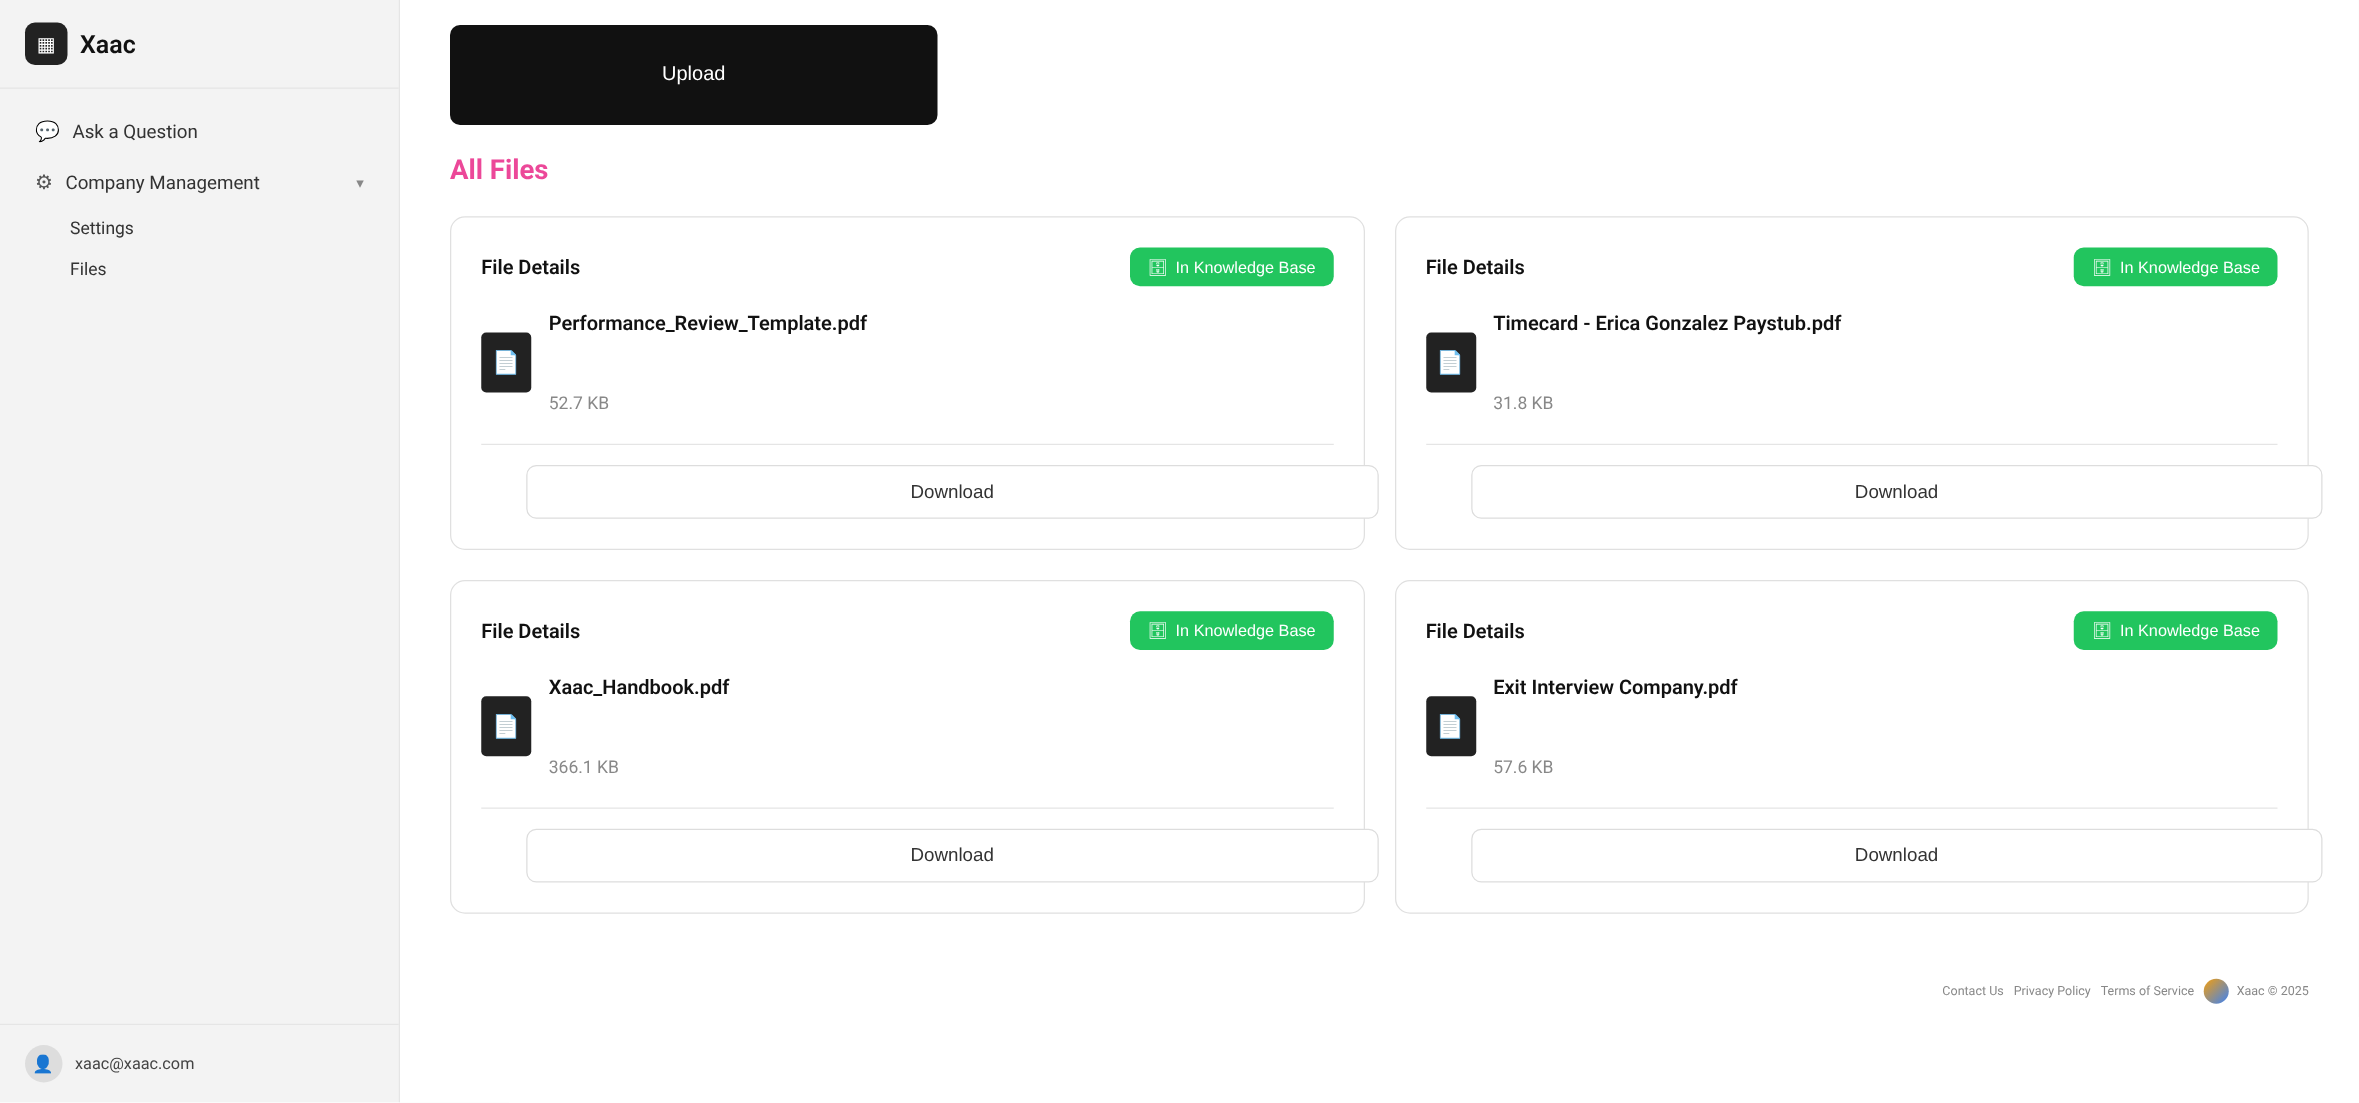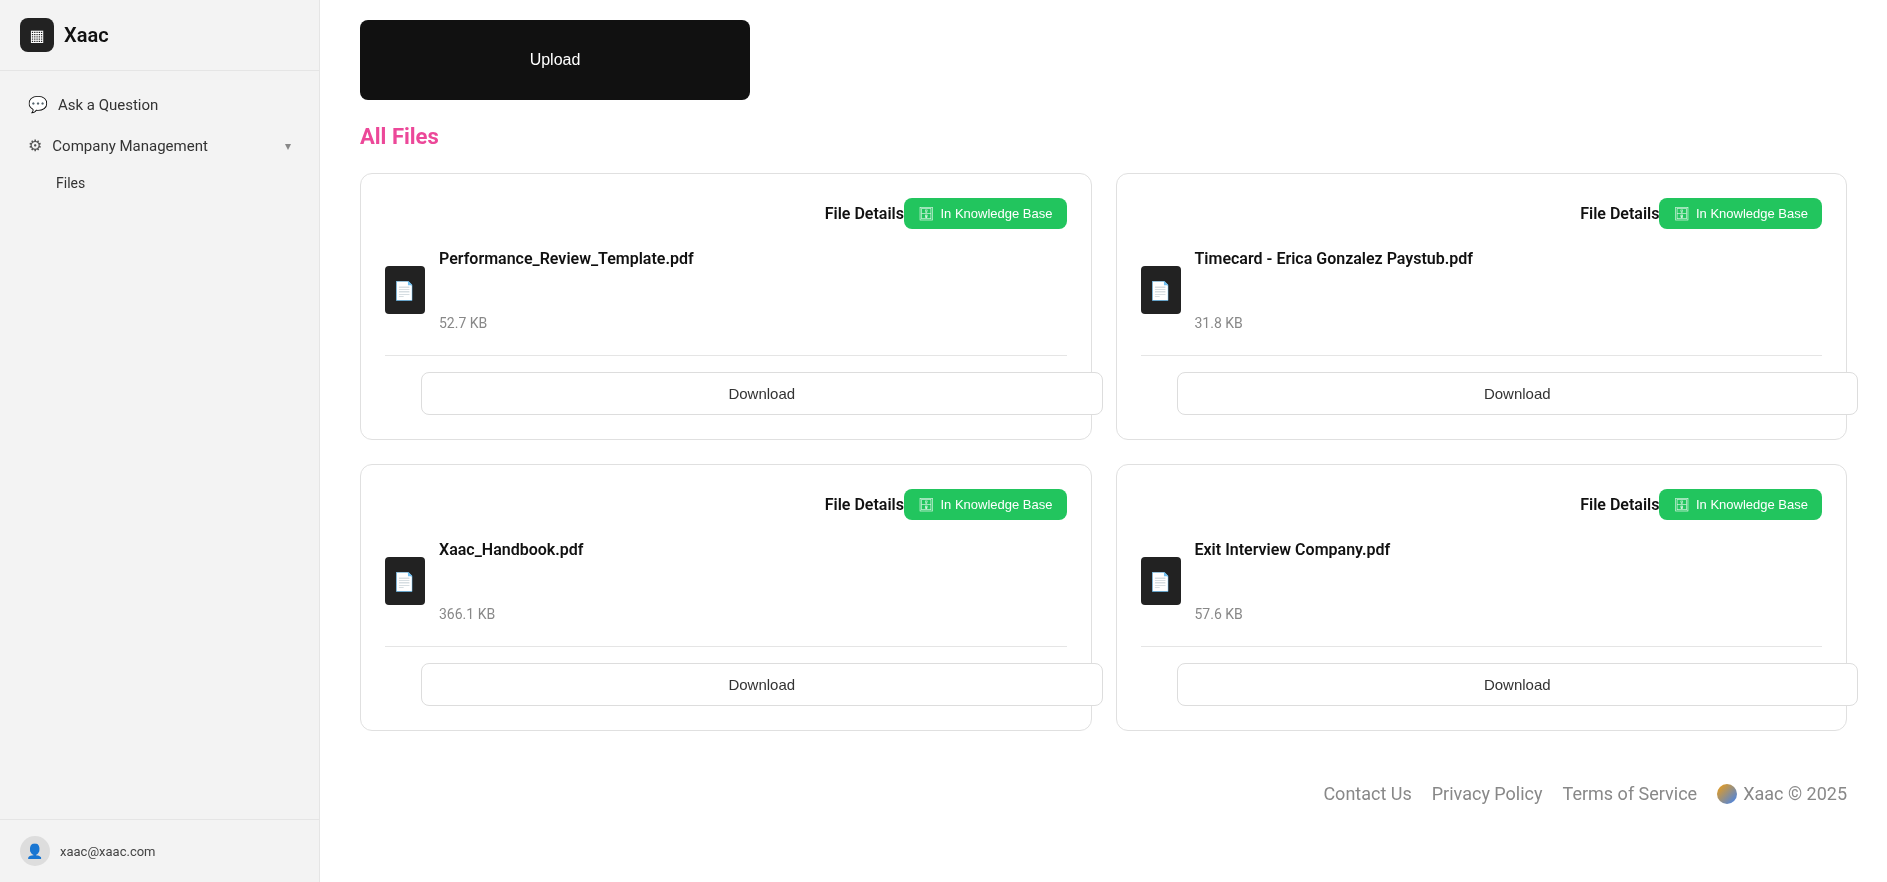--- a/index.html
+++ b/index.html
@@ -126,21 +126,21 @@
     .file-card {
       background: #fff;
       border: 1px solid #e0e0e0;
       border-radius: 12px;
       padding: 24px;
     }
 
     .file-card-header {
       display: flex;
       align-items: center;
-      justify-content: flex-end;
+      justify-content: space-between;
       margin-bottom: 20px;
     }
 
     .file-details-label {
       font-size: 16px;
       font-weight: 600;
       color: #111;
     }
 
     .knowledge-base-badge {
@@ -206,24 +206,24 @@
       font-size: 15px;
       cursor: pointer;
       margin-left: 36px;
     }
 
     
     .page-footer {
       display: flex;
       justify-content: flex-end;
       align-items: center;
-      gap: 20px;
+      gap: 8px;
       padding: 20px 0 0 0;
       margin-top: 32px;
-      font-size: 18px;
+      font-size: 10px;
       color: #888;
     }
     .page-footer a {
       color: #888;
       text-decoration: none;
     }
     .footer-brand {
       display: flex;
       align-items: center;
       gap: 6px;
@@ -250,20 +250,23 @@
       <span class="nav-item-icon">💬</span>
       <span>Ask a Question</span>
     </div>
 
     <div class="nav-item">
       <span class="nav-item-icon">⚙</span>
       <span>Company Management</span>
       <span class="nav-item-arrow">▾</span>
     </div>
 
+    <div class="nav-sub-item">
+      <span>Settings</span>
+    </div>
     <div class="nav-sub-item">
       <span>Files</span>
     </div>
   </div>
 
   <div class="sidebar-footer">
     <div class="footer-avatar">👤</div>
     <span class="footer-email">xaac@xaac.com</span>
   </div>
 </nav>

